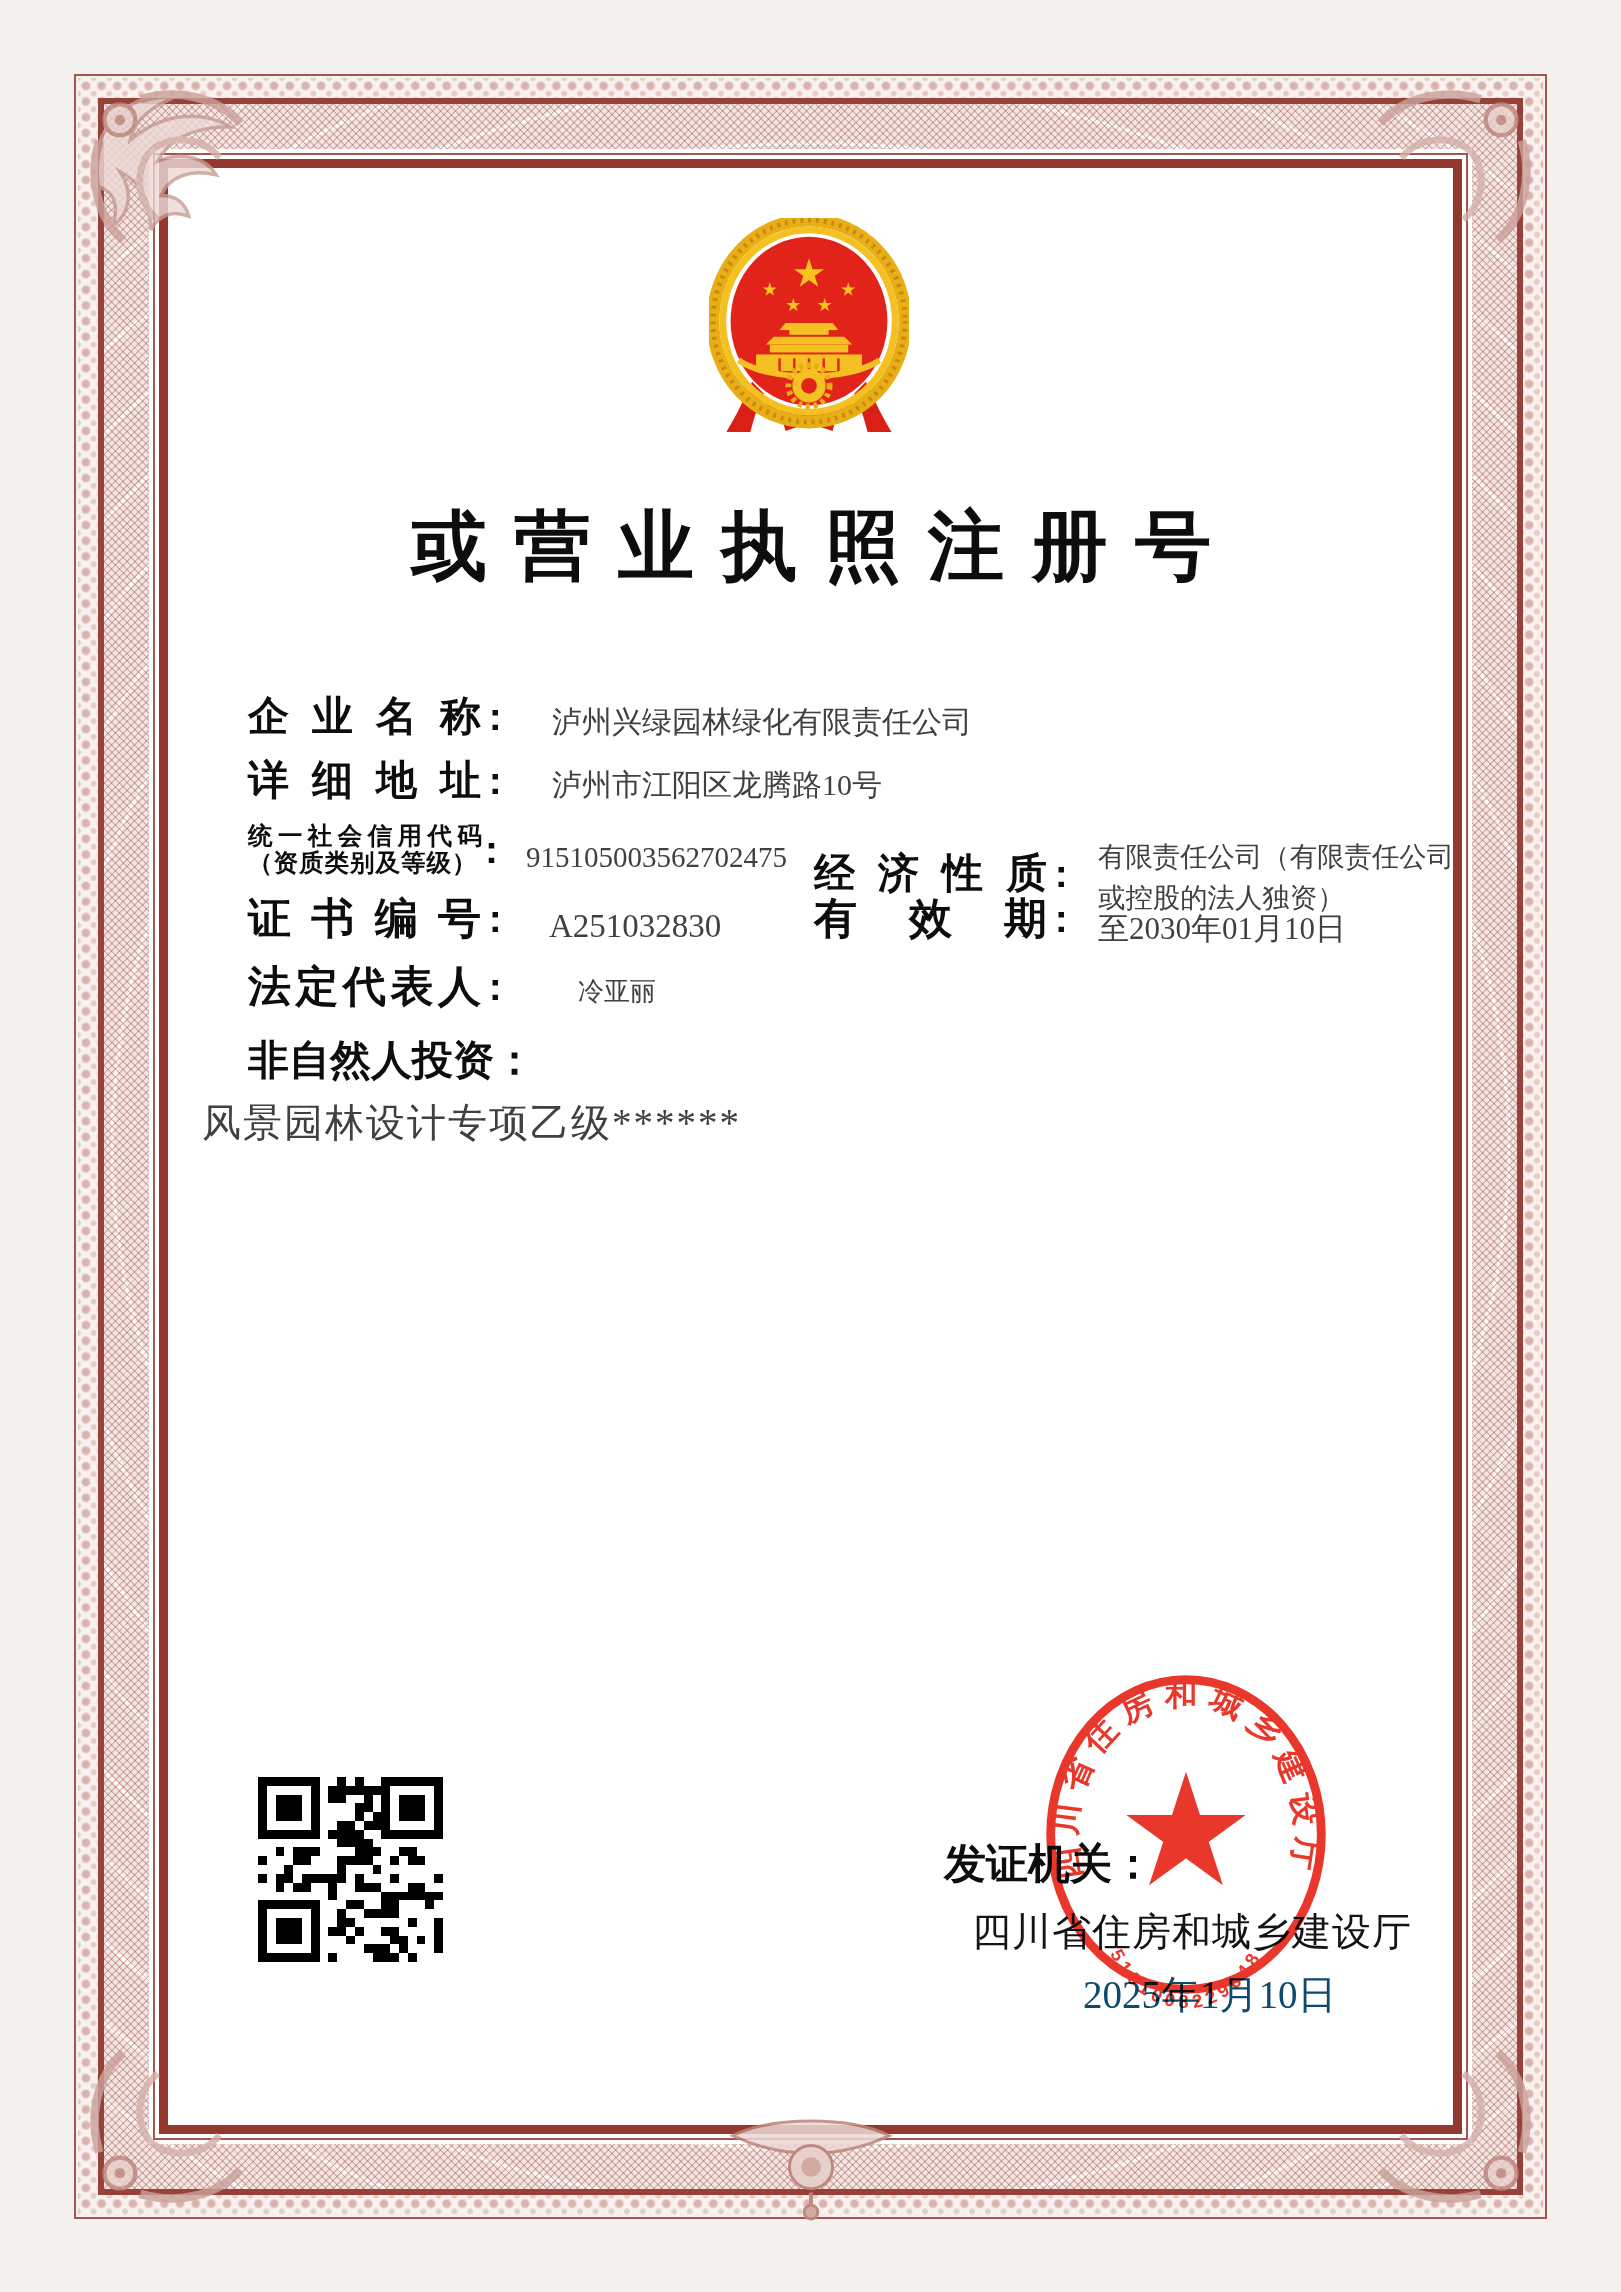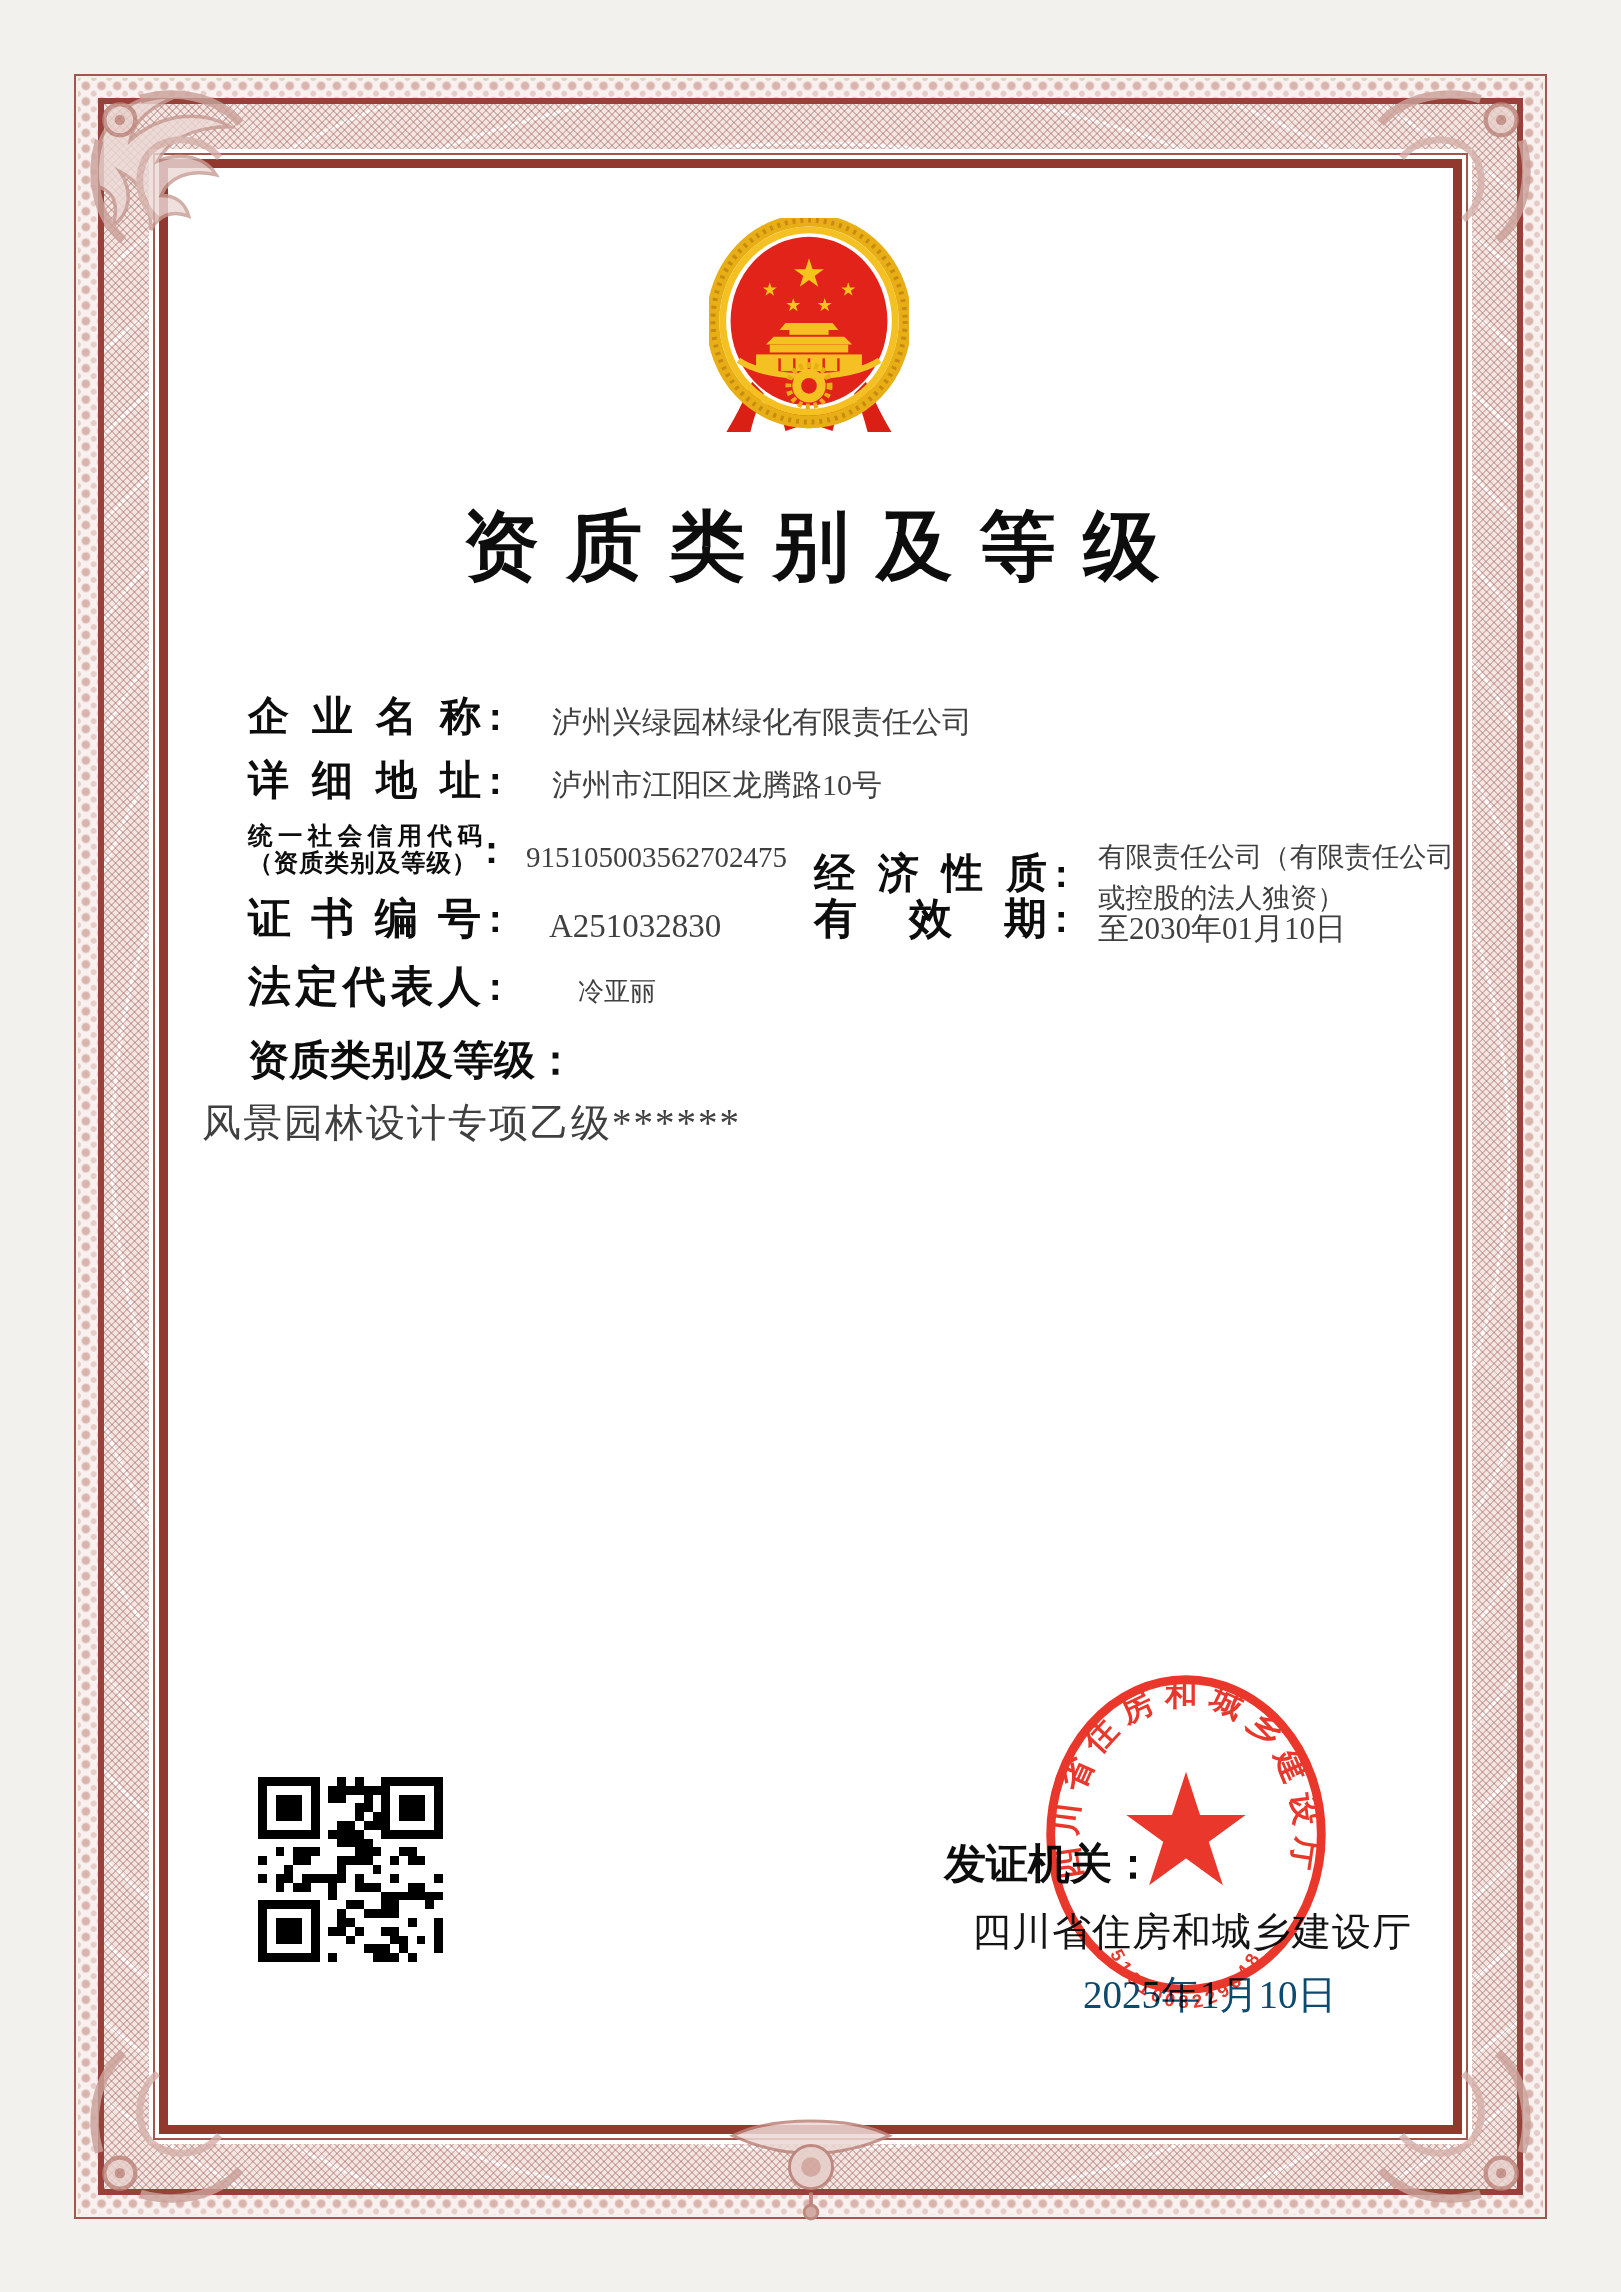--- a/index.html
+++ b/index.html
@@ -160,21 +160,21 @@
       <line x1="15" y1="34" x2="15" y2="47"></line>
     <line x1="30" y1="34" x2="30" y2="47"></line>
   </g>
 
   <path d="M-72 36 C-40 58 40 58 72 36" fill="none" stroke="#f5c021" stroke-width="6"></path>
   <circle cx="0" cy="62" r="17" fill="#f5c021"></circle>
   <circle cx="0" cy="62" r="21" fill="none" stroke="#e8ae15" stroke-width="6" stroke-dasharray="4 4"></circle>
   <circle cx="0" cy="62" r="8" fill="#e2231a"></circle>
 </svg>
 
-<div class="abs title">资质类别及等级</div>
+<div class="abs title">或营业执照注册号</div>
 
 <div class="abs field" style="left:248px;top:694px;display:flex;">
   <div class="lbl-box big-lbl">
       <span>企</span>
       <span>业</span>
       <span>名</span>
       <span>称</span>
     </div>
   <div class="colon">:</div>
 </div>
@@ -249,21 +249,21 @@
       <span>法</span>
       <span>定</span>
       <span>代</span>
       <span>表</span>
       <span>人</span>
     </div>
   <div class="colon">:</div>
 </div>
 <div class="abs val" style="left:578px;top:974px;font-size:26px;">冷亚丽</div>
 
-<div class="abs" style="left:248px;top:1033px;font-size:41px;font-weight:bold;color:#0d0d0d;white-space:nowrap;">资质类别及等级：</div>
+<div class="abs" style="left:248px;top:1033px;font-size:41px;font-weight:bold;color:#0d0d0d;white-space:nowrap;">非自然人投资：</div>
 <div class="abs val" style="left:202px;top:1096px;font-size:39px;letter-spacing:2px;">风景园林设计专项乙级******</div>
 
 <div class="abs qr" id="qr">
     <div class="on"></div>
     <div class="on"></div>
     <div class="on"></div>
     <div class="on"></div>
     <div class="on"></div>
     <div class="on"></div>
     <div class="on"></div>

